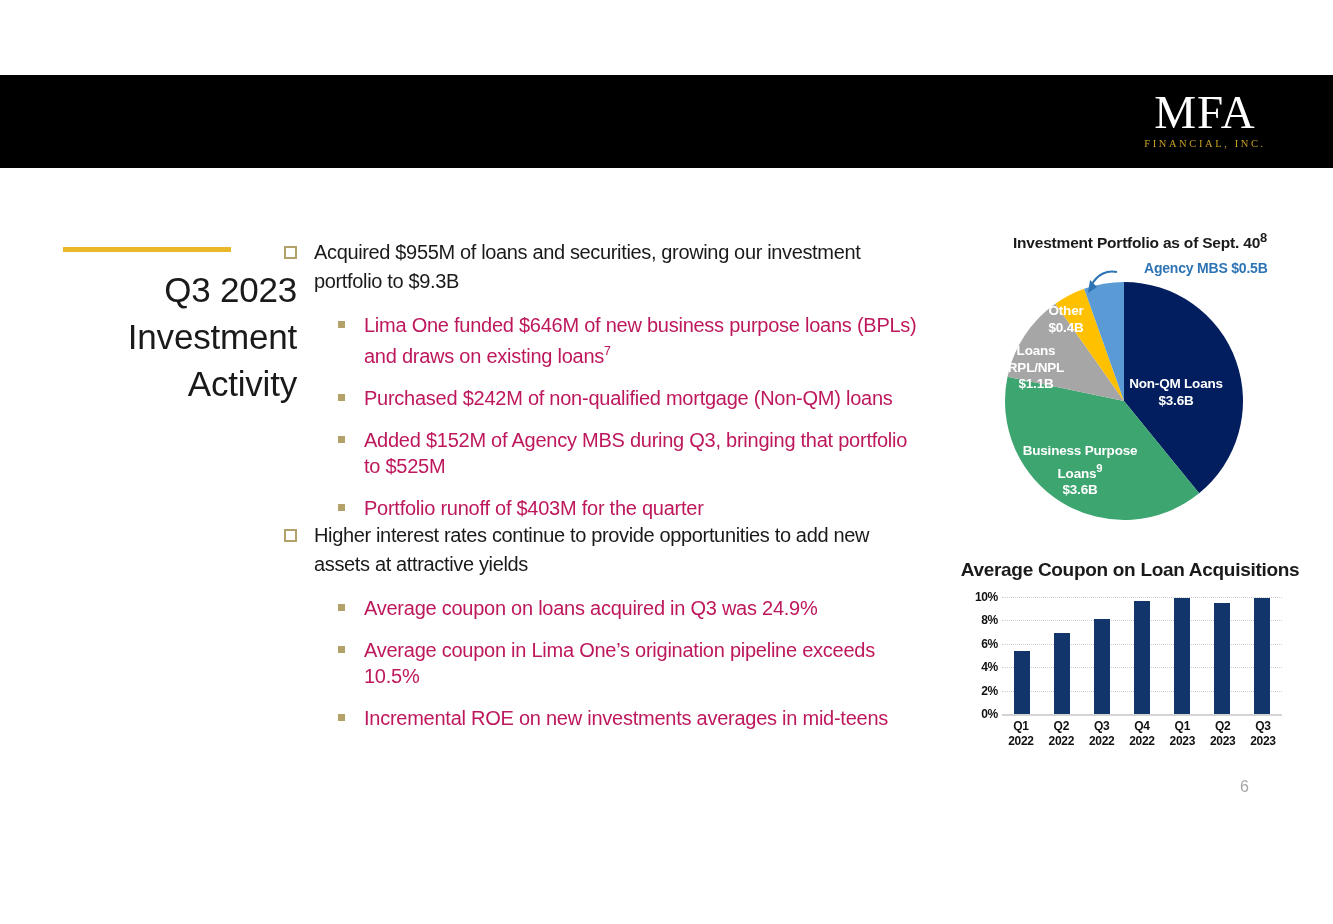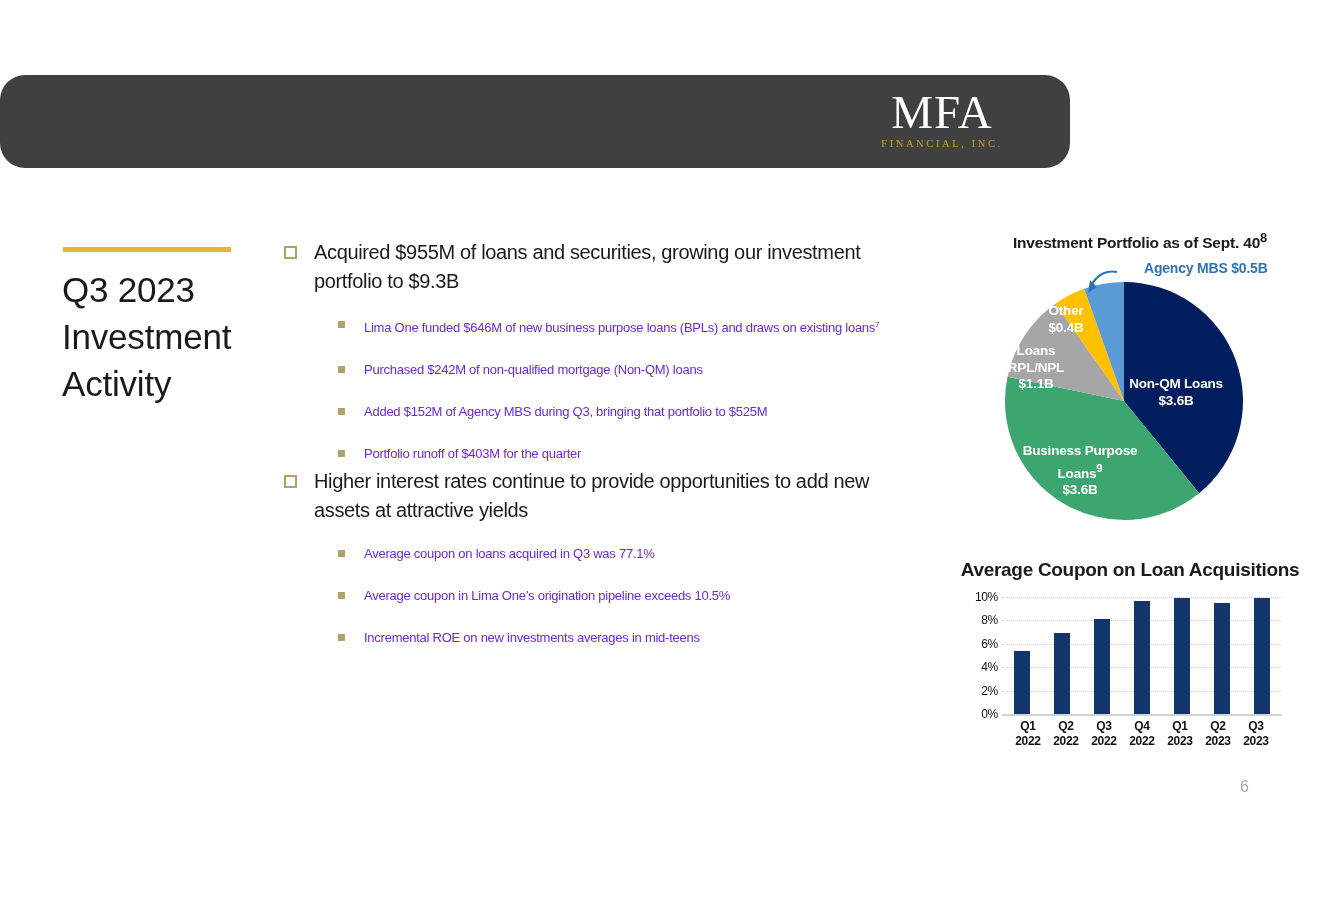--- a/index.html
+++ b/index.html
@@ -13,23 +13,22 @@
     position: relative;
     overflow: hidden;
     font-family: "Liberation Sans", sans-serif;
     color: #000000;
   }
 
   
   .header-band {
     position: absolute;
     left: 0; top: 75px;
-    width: 1070px; height: 93px;
-    background: #404040;
-    border-radius: 25px;
+    width: 1333px; height: 93px;
+    background: #000000;
   }
   .logo-block {
     position: absolute;
     right: 58px; top: 14px;
     width: 140px;
     text-align: center;
     line-height: 1;
   }
   .logo-mark {
     font-family: "Liberation Serif", serif;
@@ -57,20 +56,21 @@
   }
   .slide-title {
     position: absolute;
     left: 62px; top: 266px;
     width: 235px;
     font-size: 35px;
     line-height: 47px;
     font-weight: 400;
     color: #1a1a1a;
     letter-spacing: -0.2px;
+    text-align: right;
   }
 
   
   .bullets {
     position: absolute;
     left: 282px; top: 238px;
     width: 640px;
   }
   .b1 {
     position: relative;
@@ -85,23 +85,23 @@
   .b1 .mark {
     position: absolute;
     left: 2px; top: 8px;
     width: 9px; height: 9px;
     border: 2px solid #b3a16a;
     box-sizing: content-box;
   }
   .b2 {
     position: relative;
     padding-left: 82px;
-    font-size: 13px;
+    font-size: 20px;
     line-height: 26px;
-    color: #6d28d9;
+    color: #be185d;
     font-weight: 400;
     margin-top: 16px;
     letter-spacing: -0.25px;
   }
   .b2 .mark {
     position: absolute;
     left: 56px; top: 9px;
     width: 7px; height: 7px;
     background: #b3a16a;
   }
@@ -173,21 +173,21 @@
   }
   .bc-ylabels {
     position: absolute;
     left: 0; top: 0;
     width: 36px; height: 120px;
   }
   .bc-ylabels div {
     position: absolute;
     right: 0;
     font-size: 12px;
-    font-weight: 400;
+    font-weight: 700;
     color: #111111;
     transform: translateY(-50%);
     letter-spacing: -0.3px;
   }
   .bc-plot {
     position: absolute;
     left: 40px; top: 0;
     width: 280px; height: 117px;
     border-bottom: 2px solid #d4d4d4;
   }
@@ -206,21 +206,21 @@
   }
   .bc-bar {
     width: 16px;
     background: #12356b;
   }
   .bc-xlabels {
     position: absolute;
     left: 40px; top: 122px;
     width: 280px;
     display: flex;
-    justify-content: center;
+    justify-content: space-between;
   }
   .bc-xlabels .xl {
     width: 38px;
     text-align: center;
     font-size: 12px;
     font-weight: 700;
     color: #111111;
     line-height: 15px;
     letter-spacing: -0.3px;
   }
@@ -273,21 +273,21 @@
     <span>Portfolio runoff of $403M for the quarter</span>
   </div>
 
   <div class="b1" style="">
     <span class="mark"></span>
     <span>Higher interest rates continue to provide opportunities to add new assets at attractive yields</span>
   </div>
 
   <div class="b2">
     <span class="mark"></span>
-    <span>Average coupon on loans acquired in Q3 was 77.1%</span>
+    <span>Average coupon on loans acquired in Q3 was 24.9%</span>
   </div>
 
   <div class="b2">
     <span class="mark"></span>
     <span>Average coupon in Lima One’s origination pipeline exceeds 10.5%</span>
   </div>
 
   <div class="b2">
     <span class="mark"></span>
     <span>Incremental ROE on new investments averages in mid-teens</span>

